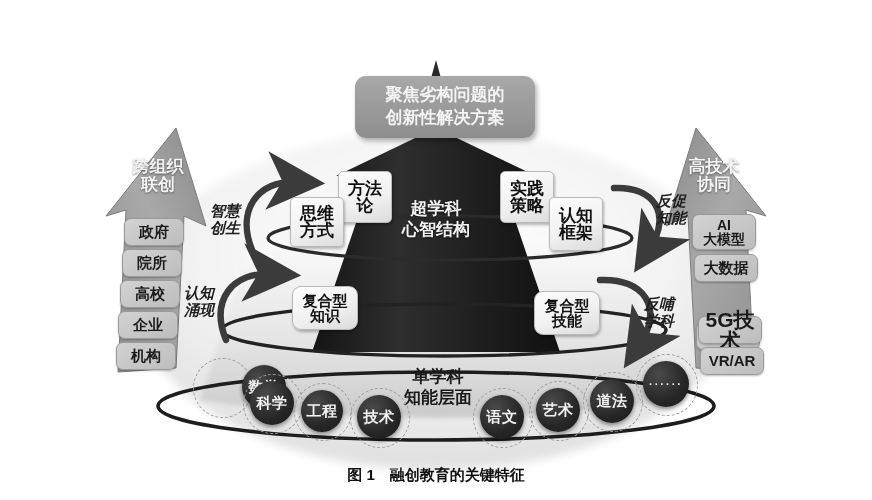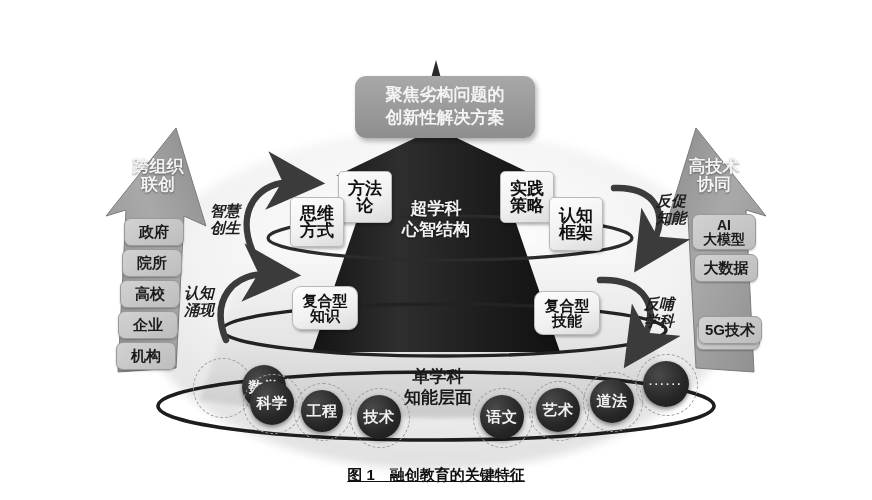--- a/index.html
+++ b/index.html
@@ -206,21 +206,22 @@
   <div class="chip" style="left:118px;top:311px;width:58px;height:26px;font-size:15px;">企业</div>
   <div class="chip" style="left:116px;top:342px;width:58px;height:26px;font-size:15px;">机构</div>
 
   <div class="arrowhdr" style="left:678px;top:158px;width:72px;font-size:17px;">高技术
 协同</div>
 
   <div class="chip" style="left:692px;top:214px;width:62px;height:34px;font-size:14px;">AI
 大模型</div>
   <div class="chip" style="left:694px;top:254px;width:62px;height:26px;font-size:15px;">大数据</div>
   <div class="chip" style="left:696px;top:285px;width:62px;height:26px;font-size:15px;margin-top:37px;">物联网</div>
-  <div class="chip" style="left:698px;top:316px;width:62px;height:26px;font-size:15px;">5G技术</div>
+  <div class="chip" style="left:698px;top:316px;width:62px;height:26px;font-size:21px;">5G技术</div>
+  <div class="chip" style="left:700px;top:347px;width:62px;height:26px;font-size:15px;">VR/AR</div>
 
   <div class="coretext" style="left:380px;top:186px;width:112px;font-size:17px;margin-top:12px;">超学科
 心智结构</div>
   <div class="coretext" style="left:382px;top:366px;width:112px;font-size:17px;color:#1a1a1a;text-shadow:none;">单学科
 知能层面</div>
 
   <div class="lbl boxed" style="left:338px;top:171px;width:52px;height:50px;font-size:17px;">方法
 论</div>
   <div class="lbl boxed" style="left:290px;top:197px;width:52px;height:48px;font-size:17px;">思维
 方式</div>
@@ -260,15 +261,15 @@
 
   <div class="anno" style="left:202px;top:203px;width:46px;font-size:15px;">智慧
 创生</div>
   <div class="anno" style="left:176px;top:285px;width:46px;font-size:15px;">认知
 涌现</div>
   <div class="anno" style="left:648px;top:193px;width:46px;font-size:15px;">反促
 知能</div>
   <div class="anno" style="left:636px;top:296px;width:46px;font-size:15px;">反哺
 学科</div>
 
-  <div class="caption" style="top:466px;font-size:15px;text-decoration:underline;">图 1　融创教育的关键特征</div>
+  <div class="caption" style="top:466px;font-size:15px;">图 1　融创教育的关键特征</div>
 
 </div>
 
 </body></html>

